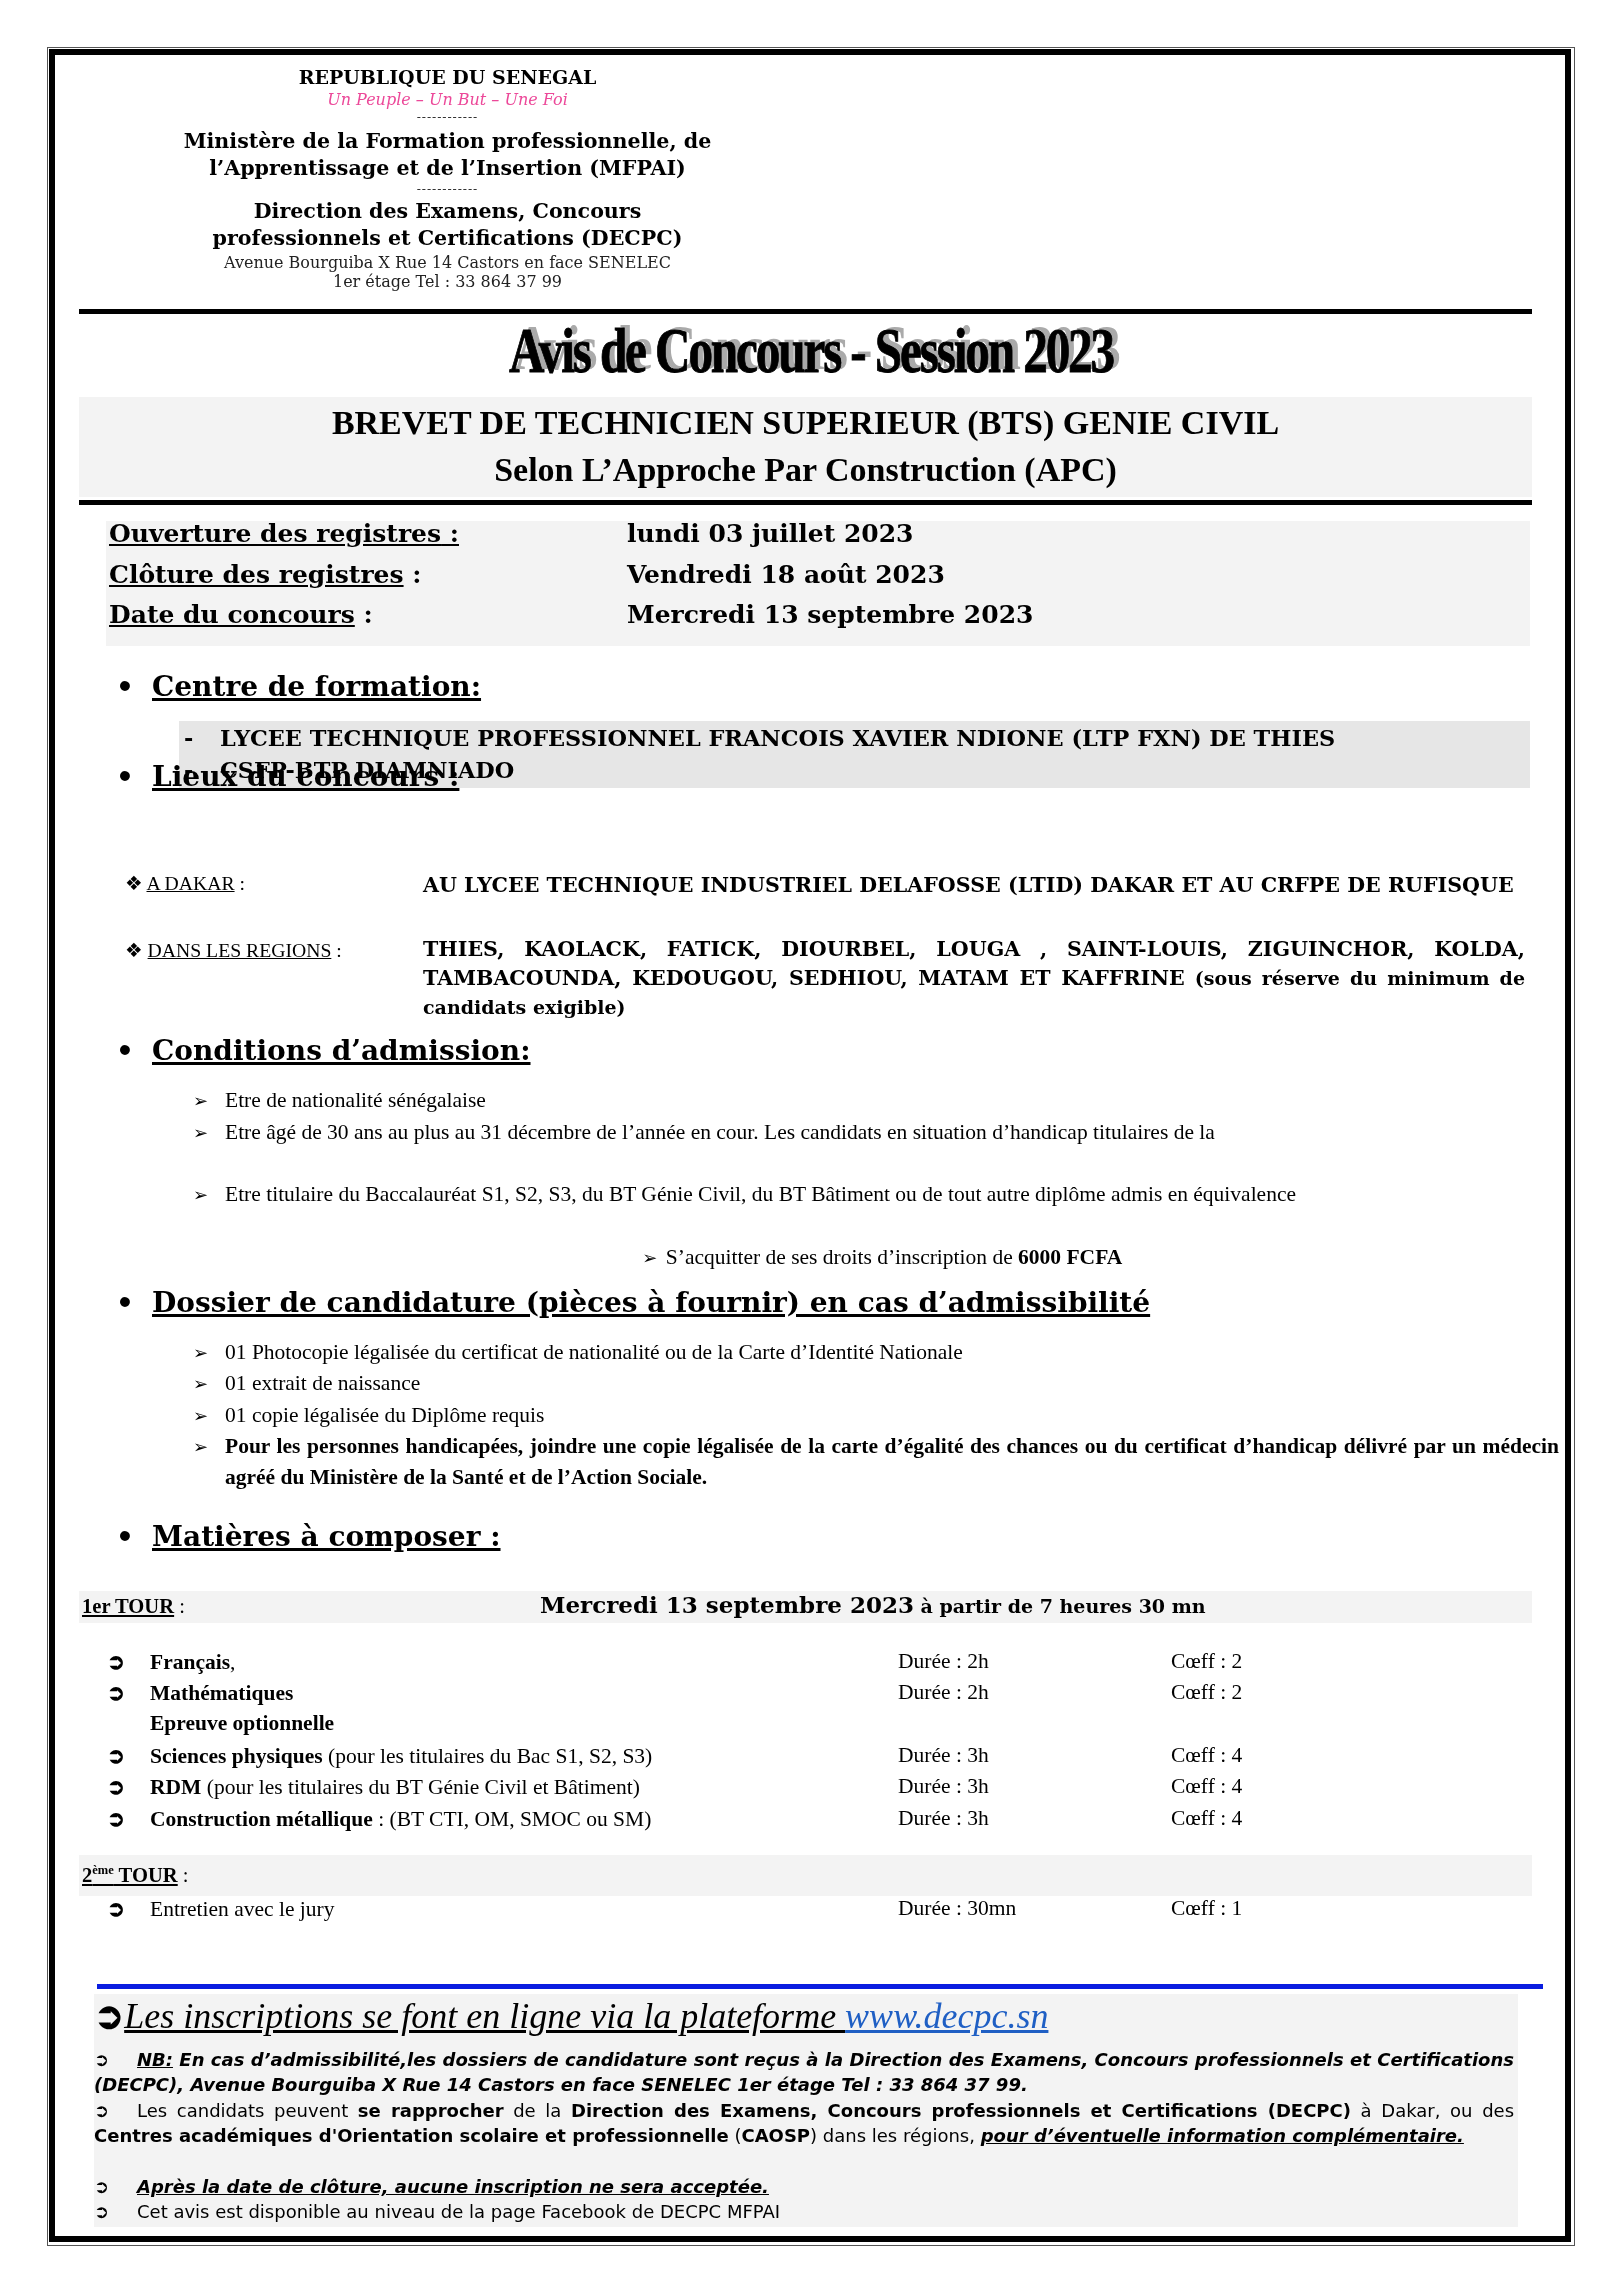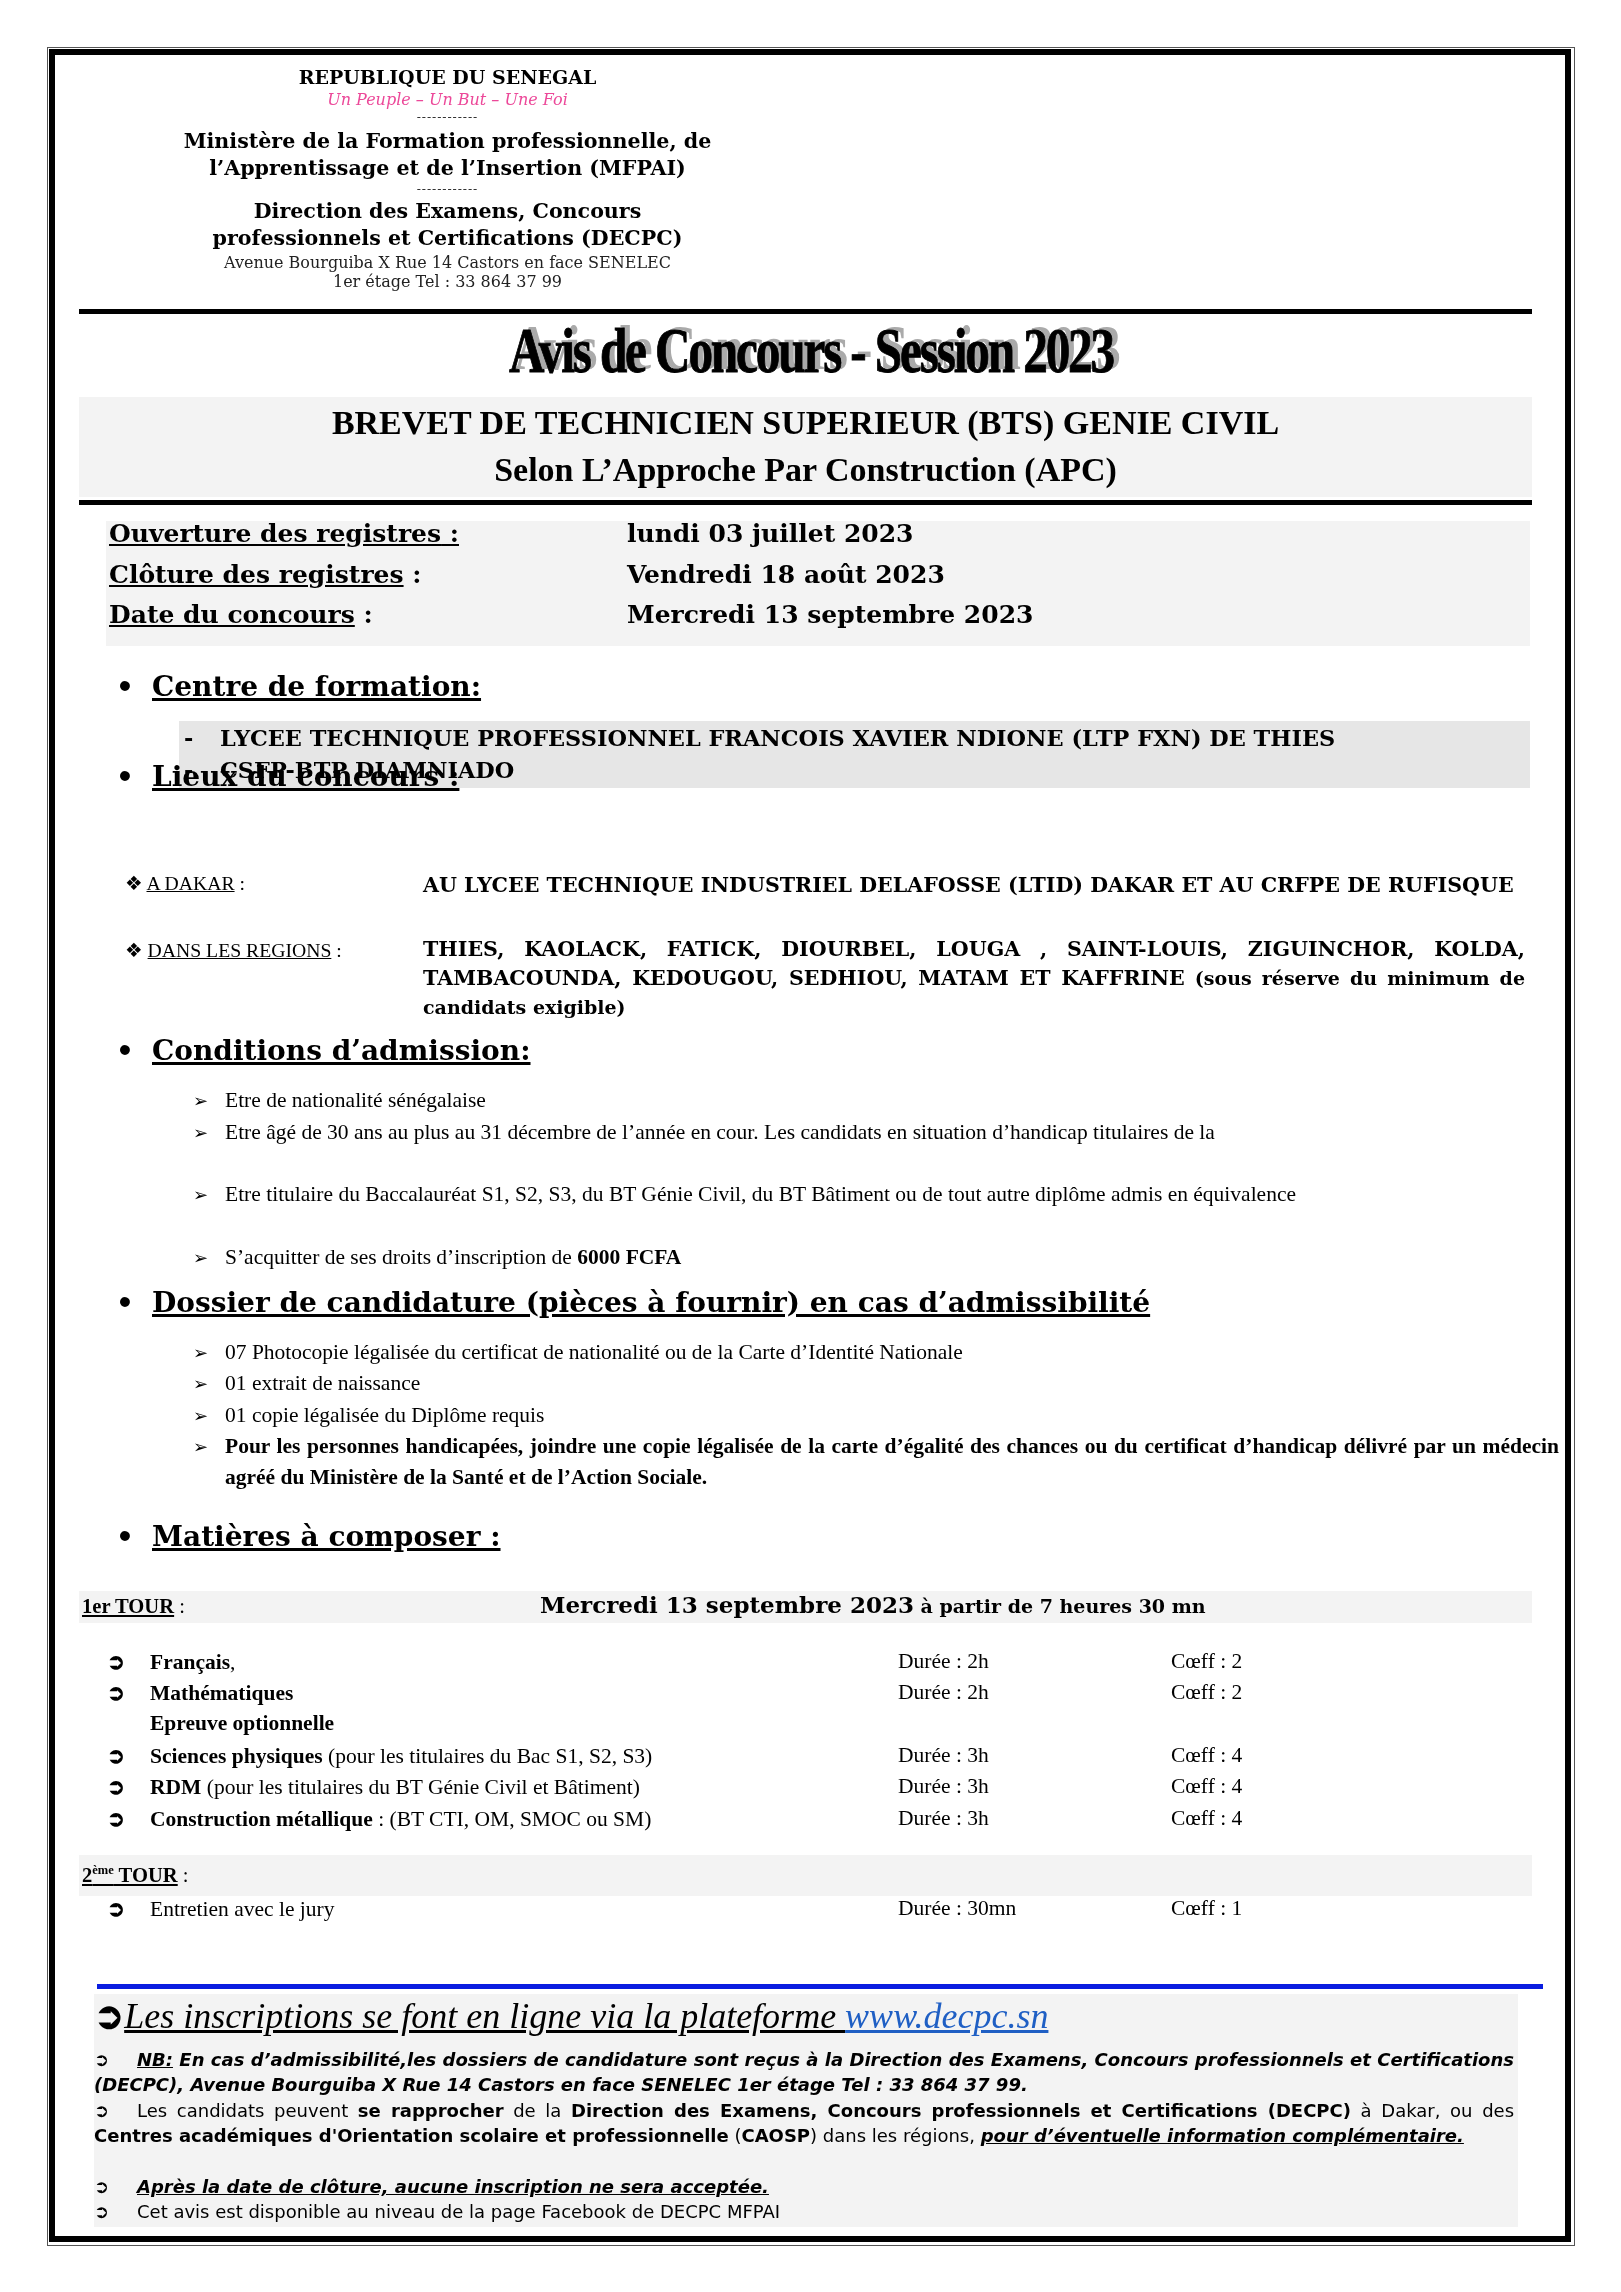--- a/index.html
+++ b/index.html
@@ -95,24 +95,24 @@
 <div class="sec" style="top:760px;"><span class="bullet">•</span><span class="t">Lieux du concours :</span></div>
 <div class="loc-lbl" style="top:872px;"><span>❖ </span><span class="u">A DAKAR</span><span> :</span></div>
 <div class="loc-val" style="top:871px;">AU LYCEE TECHNIQUE INDUSTRIEL DELAFOSSE (LTID) DAKAR ET AU CRFPE DE RUFISQUE</div>
 <div class="loc-lbl" style="top:939px;"><span>❖ </span><span class="u">DANS LES REGIONS</span><span> :</span></div>
 <div class="loc-val" style="top:935px;"><span>THIES, KAOLACK, FATICK, DIOURBEL, LOUGA , SAINT-LOUIS, ZIGUINCHOR, KOLDA, TAMBACOUNDA, KEDOUGOU, SEDHIOU, MATAM ET KAFFRINE</span><span style="font-size:19px;"> (sous réserve du  minimum de candidats exigible)</span></div>
 
 <div class="sec" style="top:1034px;"><span class="bullet">•</span><span class="t">Conditions d’admission:</span></div>
 <div class="item" style="top:1085px;"><span class="arr">➢</span><span>Etre de nationalité sénégalaise</span></div>
 <div class="item" style="top:1117px;"><span class="arr">➢</span><span>Etre âgé de 30 ans au plus au 31 décembre de l’année en cour. Les candidats en situation d’handicap titulaires de la</span><br></div>
 <div class="item" style="top:1179px;"><span class="arr">➢</span><span style="display:inline-block; width:1317px; vertical-align:top;">Etre titulaire du Baccalauréat  S1, S2, S3, du  BT Génie Civil, du BT Bâtiment ou de tout autre diplôme admis en équivalence</span></div>
-<div class="item" style="top:1242px;"><span class="arr">➢</span><span>S’acquitter de ses droits d’inscription de </span><b>6000 FCFA</b></div>
+<div class="item" style="top:1242px;text-align:center;"><span class="arr">➢</span><span>S’acquitter de ses droits d’inscription de </span><b>6000 FCFA</b></div>
 
 <div class="sec" style="top:1286px;"><span class="bullet">•</span><span class="t">Dossier de candidature (pièces à fournir) en cas d’admissibilité</span></div>
-<div class="item" style="top:1337px;"><span class="arr">➢</span><span>07 Photocopie légalisée du certificat de nationalité ou de la Carte d’Identité Nationale</span></div>
+<div class="item" style="top:1337px;"><span class="arr">➢</span><span>01 Photocopie légalisée du certificat de nationalité ou de la Carte d’Identité Nationale</span></div>
 <div class="item" style="top:1368px;"><span class="arr">➢</span><span>01 extrait de naissance</span></div>
 <div class="item" style="top:1400px;"><span class="arr">➢</span><span>01 copie légalisée du Diplôme requis</span></div>
 <div class="item" style="top:1431px;"><span class="arr">➢</span><b style="display:inline-block; width:1334px; vertical-align:top; text-align:justify;">Pour les personnes handicapées, joindre une copie légalisée de la carte d’égalité des chances ou du certificat d’handicap délivré par un médecin agréé du Ministère de la Santé et de l’Action Sociale.</b></div>
 
 <div class="sec" style="top:1520px;"><span class="bullet">•</span><span class="t">Matières à composer :</span></div>
 <div class="graybox" style="left:79px; top:1591px; width:1453px; height:32px;"></div>
 <div class="tour" style="top:1595px;"><span class="u">1er TOUR</span><span> :</span></div>
 <div class="abs" style="left:540px; top:1591px; font-family:'DejaVu Serif', serif; font-weight:bold; font-size:23px;"><span>Mercredi 13 septembre 2023</span><span style="font-size:19px;"> à partir de 7 heures 30 mn</span></div>
 
 <div class="subj" style="top:1649px;"><span class="arr">➲</span><b>Français</b><span>,</span></div>

